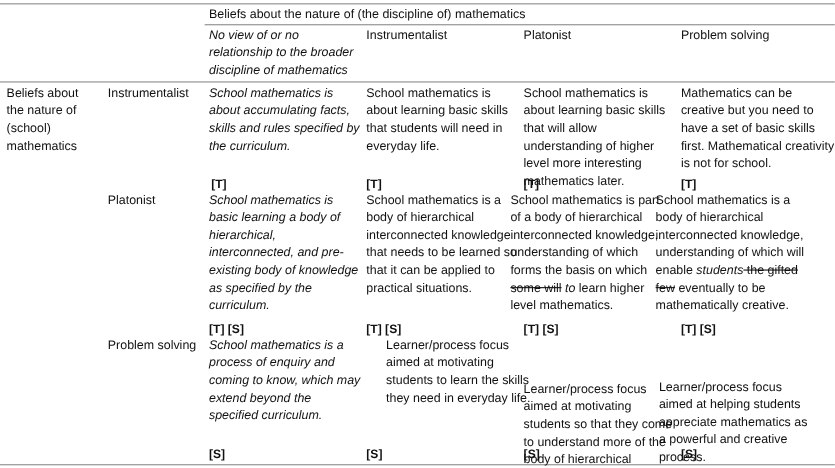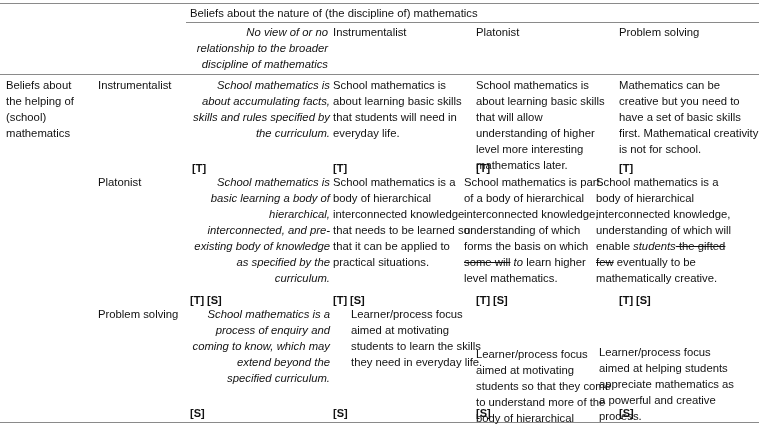--- a/index.html
+++ b/index.html
@@ -1,38 +1,38 @@
 <!DOCTYPE html>
 <html><head>
 <meta charset="utf-8">
 <style>
   html, body { margin:0; padding:0; background:#ffffff; }
   body { width:759px; height:425px; overflow:hidden; position:relative;
          font-family:"Liberation Sans", sans-serif; font-size:11.3px; color:#111; line-height:16px; }
   .hline { position:absolute; height:1px; background:#8a8a8a; }
   .cell { position:absolute; white-space:normal; }
-  .it { font-style:italic;text-align:right; }
+  .it { font-style:italic; }
   .tag { position:absolute; font-weight:bold; font-size:11px; }
   .strike { text-decoration:line-through; }
 </style>
 </head>
 <body>
 
 <div class="hline" style="left:0;top:3px;width:759px;"></div>
 <div class="hline" style="left:186px;top:22px;width:573px;"></div>
 <div class="hline" style="left:0;top:74px;width:759px;"></div>
 <div class="hline" style="left:0;top:422px;width:759px;"></div>
 
 <div class="cell" style="left:190px;top:5px;width:560px;">Beliefs about the nature of (the discipline of) mathematics</div>
 <div class="cell it" style="left:190px;top:24px;width:138px;">No view of or no relationship to the broader discipline of mathematics</div>
 <div class="cell" style="left:333px;top:24px;width:138px;">Instrumentalist</div>
 <div class="cell" style="left:476px;top:24px;width:138px;">Platonist</div>
 <div class="cell" style="left:619px;top:24px;width:138px;">Problem solving</div>
 
-<div class="cell" style="left:6px;top:77px;width:84px;">Beliefs about the helping of (school) mathematics</div>
+<div class="cell" style="left:6px;top:77px;width:84px;">Beliefs about the nature of (school) mathematics</div>
 
 <div class="cell" style="left:98px;top:77px;width:90px;">Instrumentalist</div>
 <div class="cell it" style="left:190px;top:77px;width:140px;">School mathematics is about accumulating facts, skills and rules specified by the curriculum.</div>
 <div class="cell" style="left:333px;top:77px;width:140px;">School mathematics is about learning basic skills that students will need in everyday life.</div>
 <div class="cell" style="left:476px;top:77px;width:140px;">School mathematics is about learning basic skills that will allow understanding of higher level more interesting mathematics later.</div>
 <div class="cell" style="left:619px;top:77px;width:140px;">Mathematics can be creative but you need to have a set of basic skills first. Mathematical creativity is not for school.</div>
 <div class="tag" style="left:192px;top:160px;">[T]</div>
 <div class="tag" style="left:333px;top:160px;">[T]</div>
 <div class="tag" style="left:476px;top:160px;">[T]</div>
 <div class="tag" style="left:619px;top:160px;">[T]</div>

